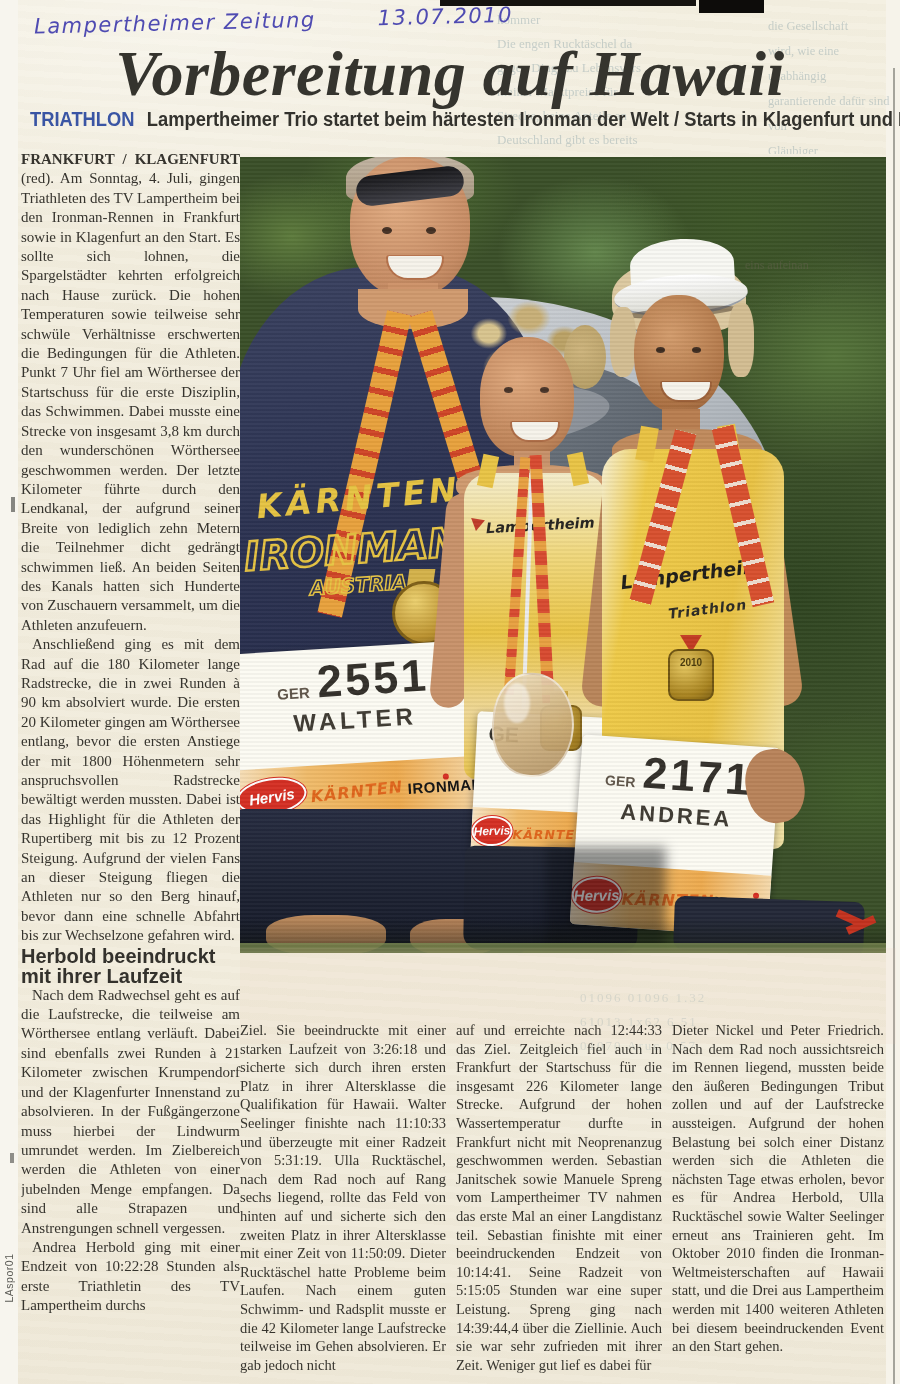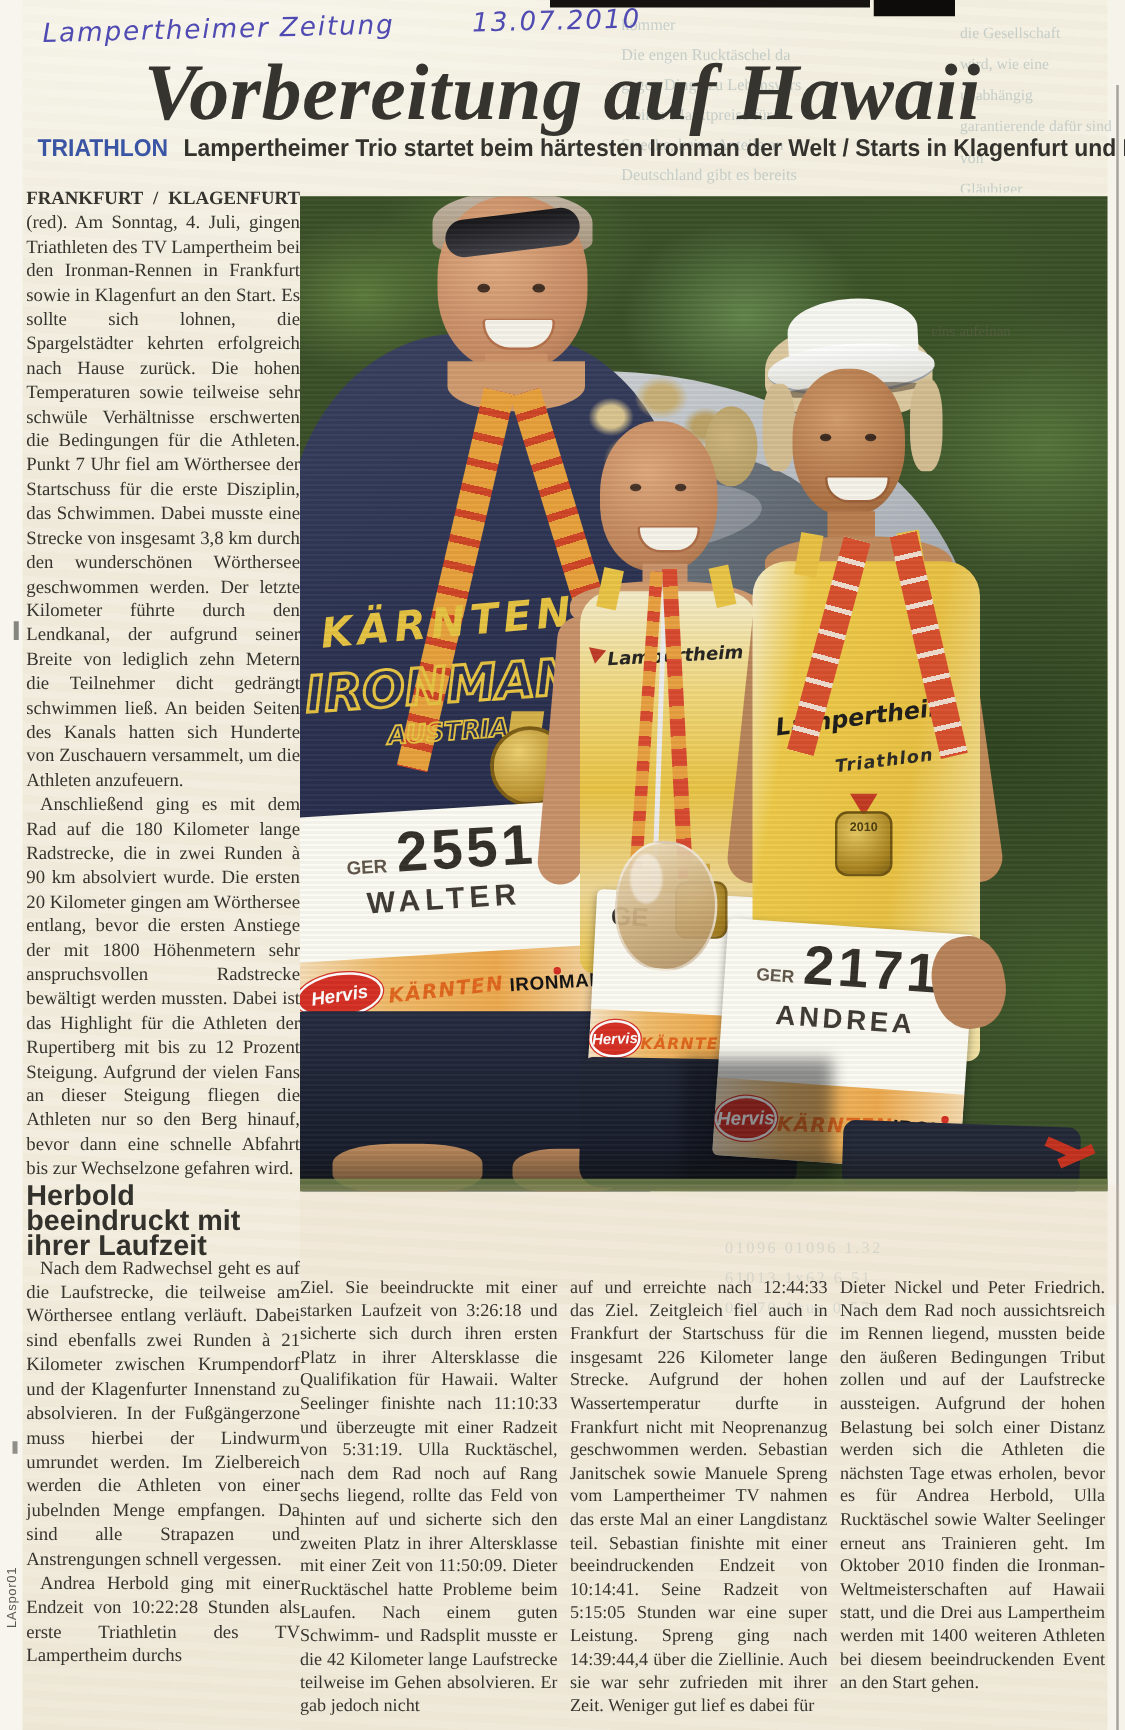--- a/index.html
+++ b/index.html
@@ -13,21 +13,21 @@
   .hand{font-family:"DejaVu Sans",sans-serif;font-style:italic;color:#4f4bb2;font-size:21px;letter-spacing:1.5px;}
   .headline{font-family:"Liberation Serif",serif;font-weight:700;font-size:64px;line-height:1;color:#35342e;text-align:center;letter-spacing:.5px;font-style:italic;}
   .kicker{font-family:"Liberation Sans",sans-serif;font-weight:700;font-size:19.5px;color:#33322d;white-space:nowrap;transform:scaleX(.94);transform-origin:left center;}
   .kicklabel{color:#3a55a4;margin-right:13px;}
   .coltext{text-align:justify;color:#36342e;}
   .colmain{font-size:15px;line-height:19.4px;}
   .colbot{font-size:14.5px;line-height:18.6px;}
   .coltext p{margin:0;text-indent:11px;}
   .coltext p.nofirst{text-indent:0;}
   .lead{font-weight:700;}
-  .subhead{font-family:"Liberation Sans",sans-serif;font-weight:700;font-size:23px;line-height:20px;color:#33312c;margin:13px 0 11px;text-indent:0 !important;text-align:left;}
+  .subhead{font-family:"Liberation Sans",sans-serif;font-weight:700;font-size:20px;line-height:20px;color:#33312c;margin:13px 0 11px;text-indent:0 !important;text-align:left;}
   .caption{font-family:"Liberation Sans",sans-serif;font-weight:700;font-size:16px;line-height:23px;color:#2c2b26;}
   .credit{position:absolute;right:2px;bottom:1px;font-family:"Liberation Sans",sans-serif;font-weight:700;font-size:15.5px;color:#2c2b26;}
   .bleedtext{font-family:Liberation Serif, serif;color:#7d98a0;opacity:.38;filter:blur(.5px);}
   .photo{position:absolute;left:240px;top:157px;width:646px;height:796px;overflow:hidden;
          background:
            radial-gradient(120px 90px at 8% 10%, #5d7b3c, transparent 70%),
            radial-gradient(160px 120px at 26% 5%, #4c6a31, transparent 70%),
            radial-gradient(140px 110px at 55% 12%, #62854b, transparent 70%),
            radial-gradient(180px 140px at 78% 8%, #3c5526, transparent 75%),
            radial-gradient(200px 160px at 92% 25%, #55743a, transparent 70%),

